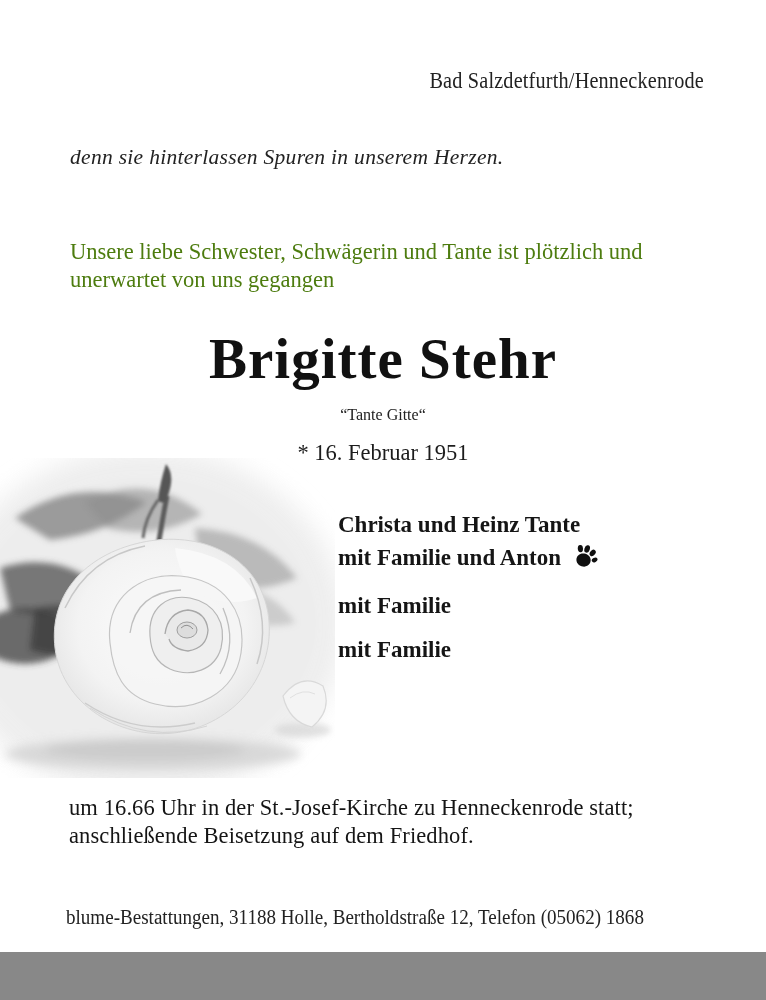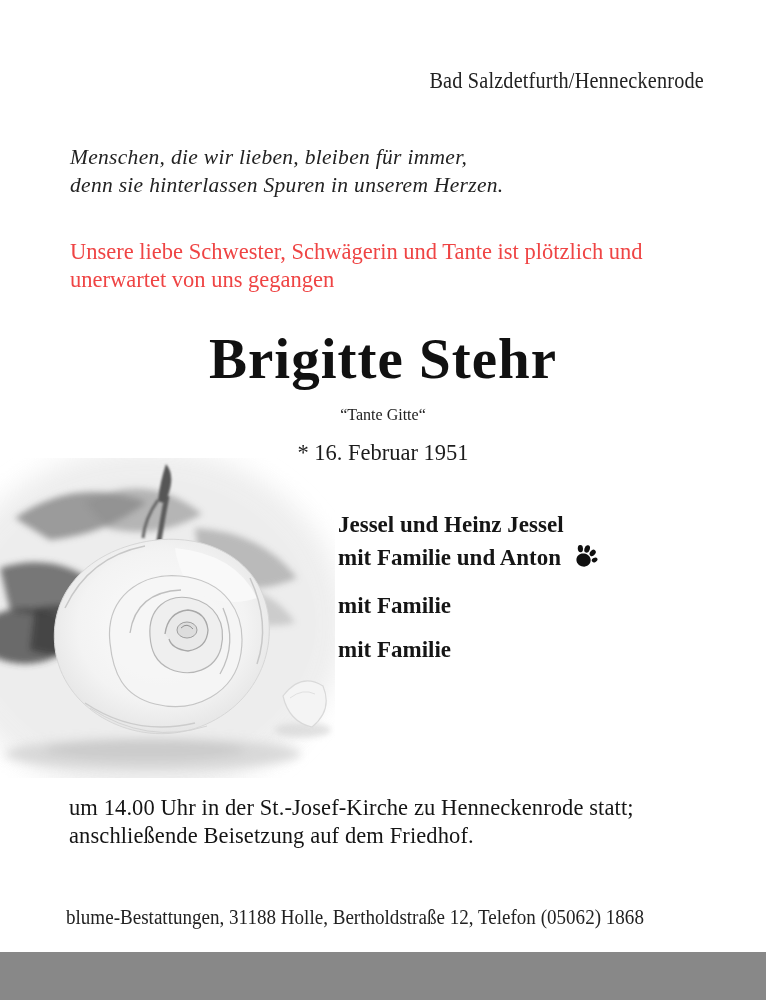--- a/index.html
+++ b/index.html
@@ -18,21 +18,21 @@
     transform:scaleX(0.88); transform-origin:100% 50%;
     white-space:nowrap; color:#222;
   }
   .quote{
     position:absolute; left:70px; top:143px;
     font-style:italic; font-size:21.5px; line-height:28px;
     letter-spacing:0.3px; color:#222;
   }
   .intro{
     position:absolute; left:70px; top:238px;
-    font-size:22.5px; line-height:28px; color:#ef4444;
+    font-size:22.5px; line-height:28px; color:#4d7c0f;
   }
   .name{
     position:absolute; left:0; top:326px; width:766px;
     text-align:center; font-size:57px; font-weight:bold;
     letter-spacing:1px; color:#111;
   }
   .nickname{
     position:absolute; left:0; top:406px; width:766px;
     text-align:center; font-size:16px; color:#222;
   }
@@ -64,21 +64,20 @@
   }
 </style>
 </head>
 <body>
 
 <div class="page">
 
   <div class="loc">Bad Salzdetfurth/Henneckenrode</div>
 
   <div class="quote">
-    <div>Menschen, die wir lieben, bleiben für immer,</div>
     <div>denn sie hinterlassen Spuren in unserem Herzen.</div>
   </div>
 
   <div class="intro">
     <div>Unsere liebe Schwester, Schwägerin und Tante ist plötzlich und</div>
     <div>unerwartet von uns gegangen</div>
   </div>
 
   <div class="name">Brigitte Stehr</div>
   <div class="nickname">“Tante Gitte“</div>
@@ -149,39 +148,39 @@
       </g>
 
       <ellipse cx="308" cy="272" rx="28" ry="7" fill="#d4d4d4" opacity="0.7" filter="url(#b3)"></ellipse>
       <path d="M288,238 Q306,214 328,228 Q338,252 317,269 Q294,264 288,238 Z" fill="#f4f4f4" stroke="#d9d9d9" stroke-width="1.2"></path>
       <path d="M295,240 Q308,230 320,236" stroke="#e0e0e0" stroke-width="1" fill="none"></path>
     </svg>
   </div>
 
   <div class="mourners">
     <div class="mourner">
-      <div class="ln">Jessel und Heinz Jessel</div>
+      <div class="ln">Christa und Heinz Tante</div>
       <div class="ln"><span>mit Familie und Anton</span><span class="paw"><svg width="27" height="25" viewBox="0 0 27 25">
               <g fill="#101010" transform="rotate(18 13 13)">
                 <ellipse cx="7" cy="6.2" rx="2.6" ry="3.6" transform="rotate(-22 7 6.2)"></ellipse>
                 <ellipse cx="13.5" cy="4.4" rx="2.7" ry="3.8"></ellipse>
                 <ellipse cx="20" cy="6.4" rx="2.6" ry="3.6" transform="rotate(22 20 6.4)"></ellipse>
                 <ellipse cx="24" cy="12.5" rx="2.2" ry="3" transform="rotate(45 24 12.5)"></ellipse>
                 <path d="M13.5,9.5 C18.5,9.5 21.5,13.5 20.5,17.5 C19.7,20.8 16.8,22.5 13.5,22.5 C10.2,22.5 7.3,20.8 6.5,17.5 C5.5,13.5 8.5,9.5 13.5,9.5 Z"></path>
               </g>
             </svg></span></div>
     </div>
     <div class="mourner">
       <div class="ln">mit Familie</div>
     </div>
     <div class="mourner">
       <div class="ln">mit Familie</div>
     </div>
   </div>
 
   <div class="ceremony">
-    <div>um 14.00 Uhr in der St.-Josef-Kirche zu Henneckenrode statt;</div>
+    <div>um 16.66 Uhr in der St.-Josef-Kirche zu Henneckenrode statt;</div>
     <div>anschließende Beisetzung auf dem Friedhof.</div>
   </div>
 
   <div class="footer">blume-Bestattungen, 31188 Holle, Bertholdstraße 12, Telefon (05062) 1868</div>
 
 </div>
 
 </body></html>

